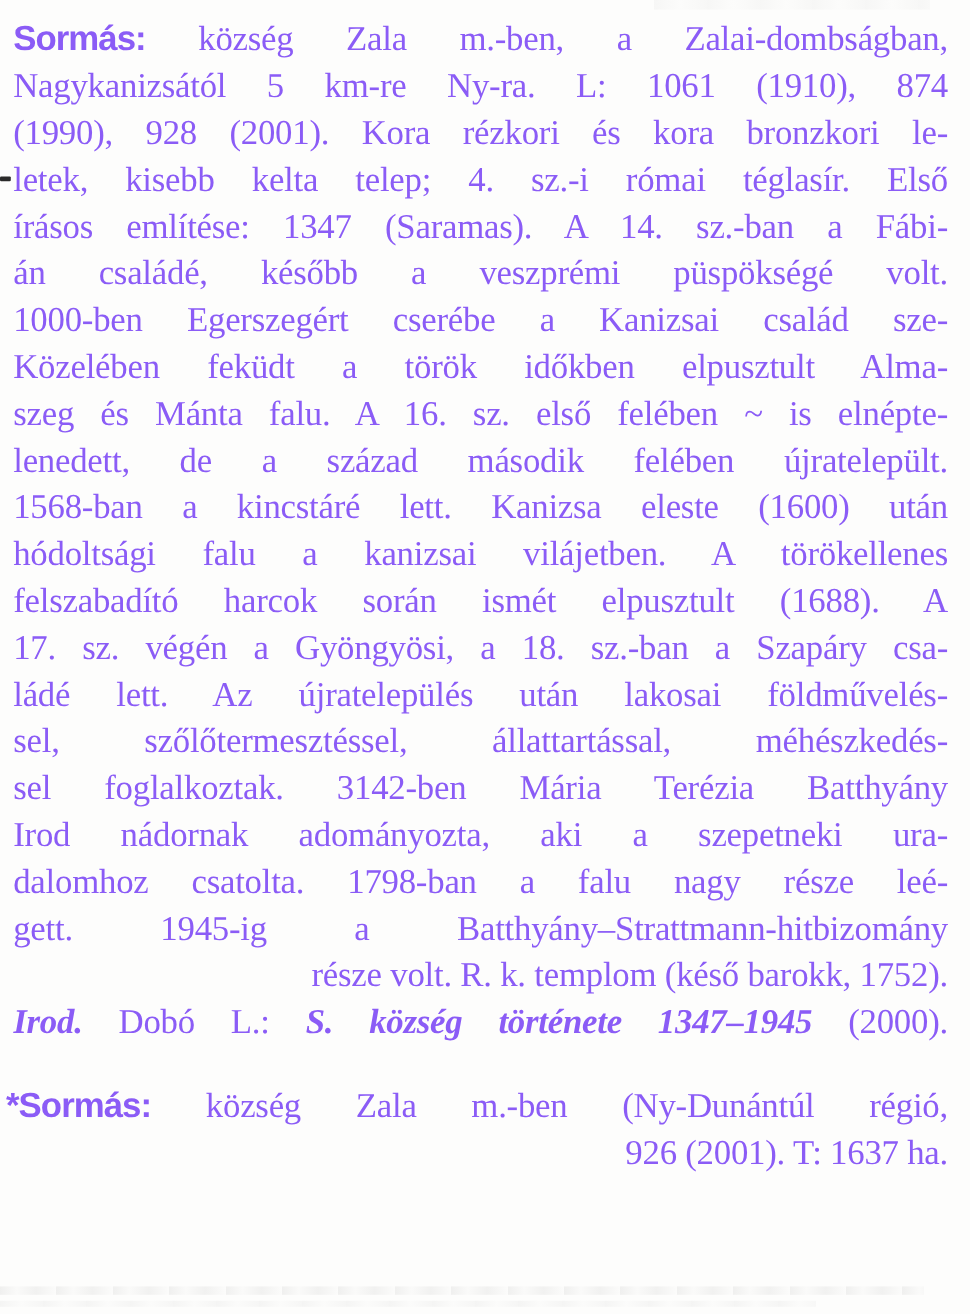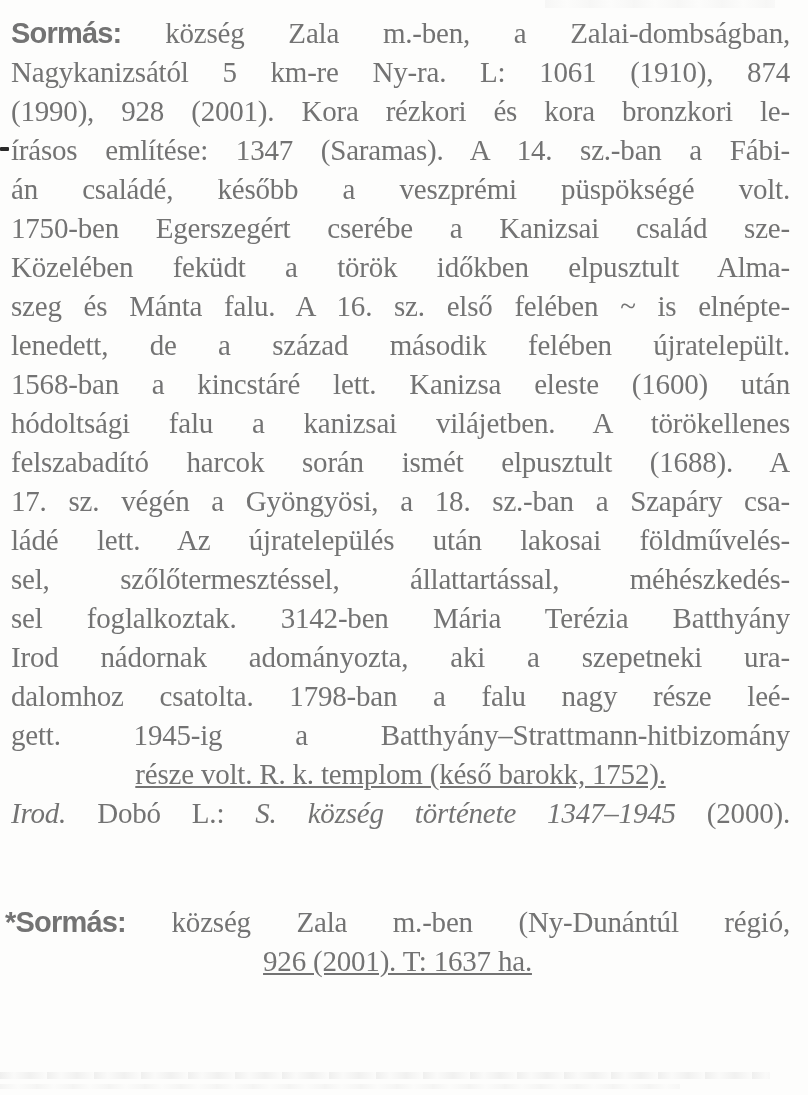--- a/index.html
+++ b/index.html
@@ -9,21 +9,21 @@
   body {
     width: 808px;
     height: 1095px;
     position: relative;
     background: #fdfdfc;
     overflow: hidden;
   }
   .page {
     position: absolute;
     inset: 0;
-    color: #737373;
+    color: #8b5cf6;
     font-family: "Liberation Serif", serif;
   }
   .entry {
     position: absolute;
   }
   .entry-1 {
     top: 14px;
     left: 11px;
     width: 779px;
   }
@@ -44,31 +44,31 @@
   .line.j {
     text-align: justify;
   }
   .line.j::after {
     content: "";
     display: inline-block;
     width: 100%;
     height: 0;
   }
   .line.last {
-    text-align: center;
-    text-decoration: underline;
+    text-align: right;
   }
   .seg { }
   .seg.b {
     font-family: "Liberation Sans", sans-serif;
     font-weight: bold;
     letter-spacing: -0.8px;
   }
   .seg.i {
     font-style: italic;
+    font-weight: bold;
   }
   
   .margin-hyphen {
     position: absolute;
     left: 0;
     top: 147px;
     width: 9px;
     height: 4px;
     background: #2a2a2a;
     border-radius: 1px;
@@ -106,23 +106,24 @@
 </style>
 </head>
 <body>
 
 <div class="page">
 
   <div class="entry entry-1">
       <div class="line j"><span class="seg b">Sormás:</span><span class="seg"> község Zala m.-ben, a Zalai-dombságban,</span></div>
       <div class="line j"><span class="seg">Nagykanizsától 5 km-re Ny-ra. L: 1061 (1910), 874</span></div>
       <div class="line j"><span class="seg">(1990), 928 (2001). Kora rézkori és kora bronzkori le-</span></div>
+      <div class="line j"><span class="seg">letek, kisebb kelta telep; 4. sz.-i római téglasír. Első</span></div>
       <div class="line j"><span class="seg">írásos említése: 1347 (Saramas). A 14. sz.-ban a Fábi-</span></div>
       <div class="line j"><span class="seg">án családé, később a veszprémi püspökségé volt.</span></div>
-      <div class="line j"><span class="seg">1750-ben Egerszegért cserébe a Kanizsai család sze-</span></div>
+      <div class="line j"><span class="seg">1000-ben Egerszegért cserébe a Kanizsai család sze-</span></div>
       <div class="line j"><span class="seg">Közelében feküdt a török időkben elpusztult Alma-</span></div>
       <div class="line j"><span class="seg">szeg és Mánta falu. A 16. sz. első felében ~ is elnépte-</span></div>
       <div class="line j"><span class="seg">lenedett, de a század második felében újratelepült.</span></div>
       <div class="line j"><span class="seg">1568-ban a kincstáré lett. Kanizsa eleste (1600) után</span></div>
       <div class="line j"><span class="seg">hódoltsági falu a kanizsai vilájetben. A törökellenes</span></div>
       <div class="line j"><span class="seg">felszabadító harcok során ismét elpusztult (1688). A</span></div>
       <div class="line j"><span class="seg">17. sz. végén a Gyöngyösi, a 18. sz.-ban a Szapáry csa-</span></div>
       <div class="line j"><span class="seg">ládé lett. Az újratelepülés után lakosai földművelés-</span></div>
       <div class="line j"><span class="seg">sel, szőlőtermesztéssel, állattartással, méhészkedés-</span></div>
       <div class="line j"><span class="seg">sel foglalkoztak. 3142-ben Mária Terézia Batthyány</span></div>

